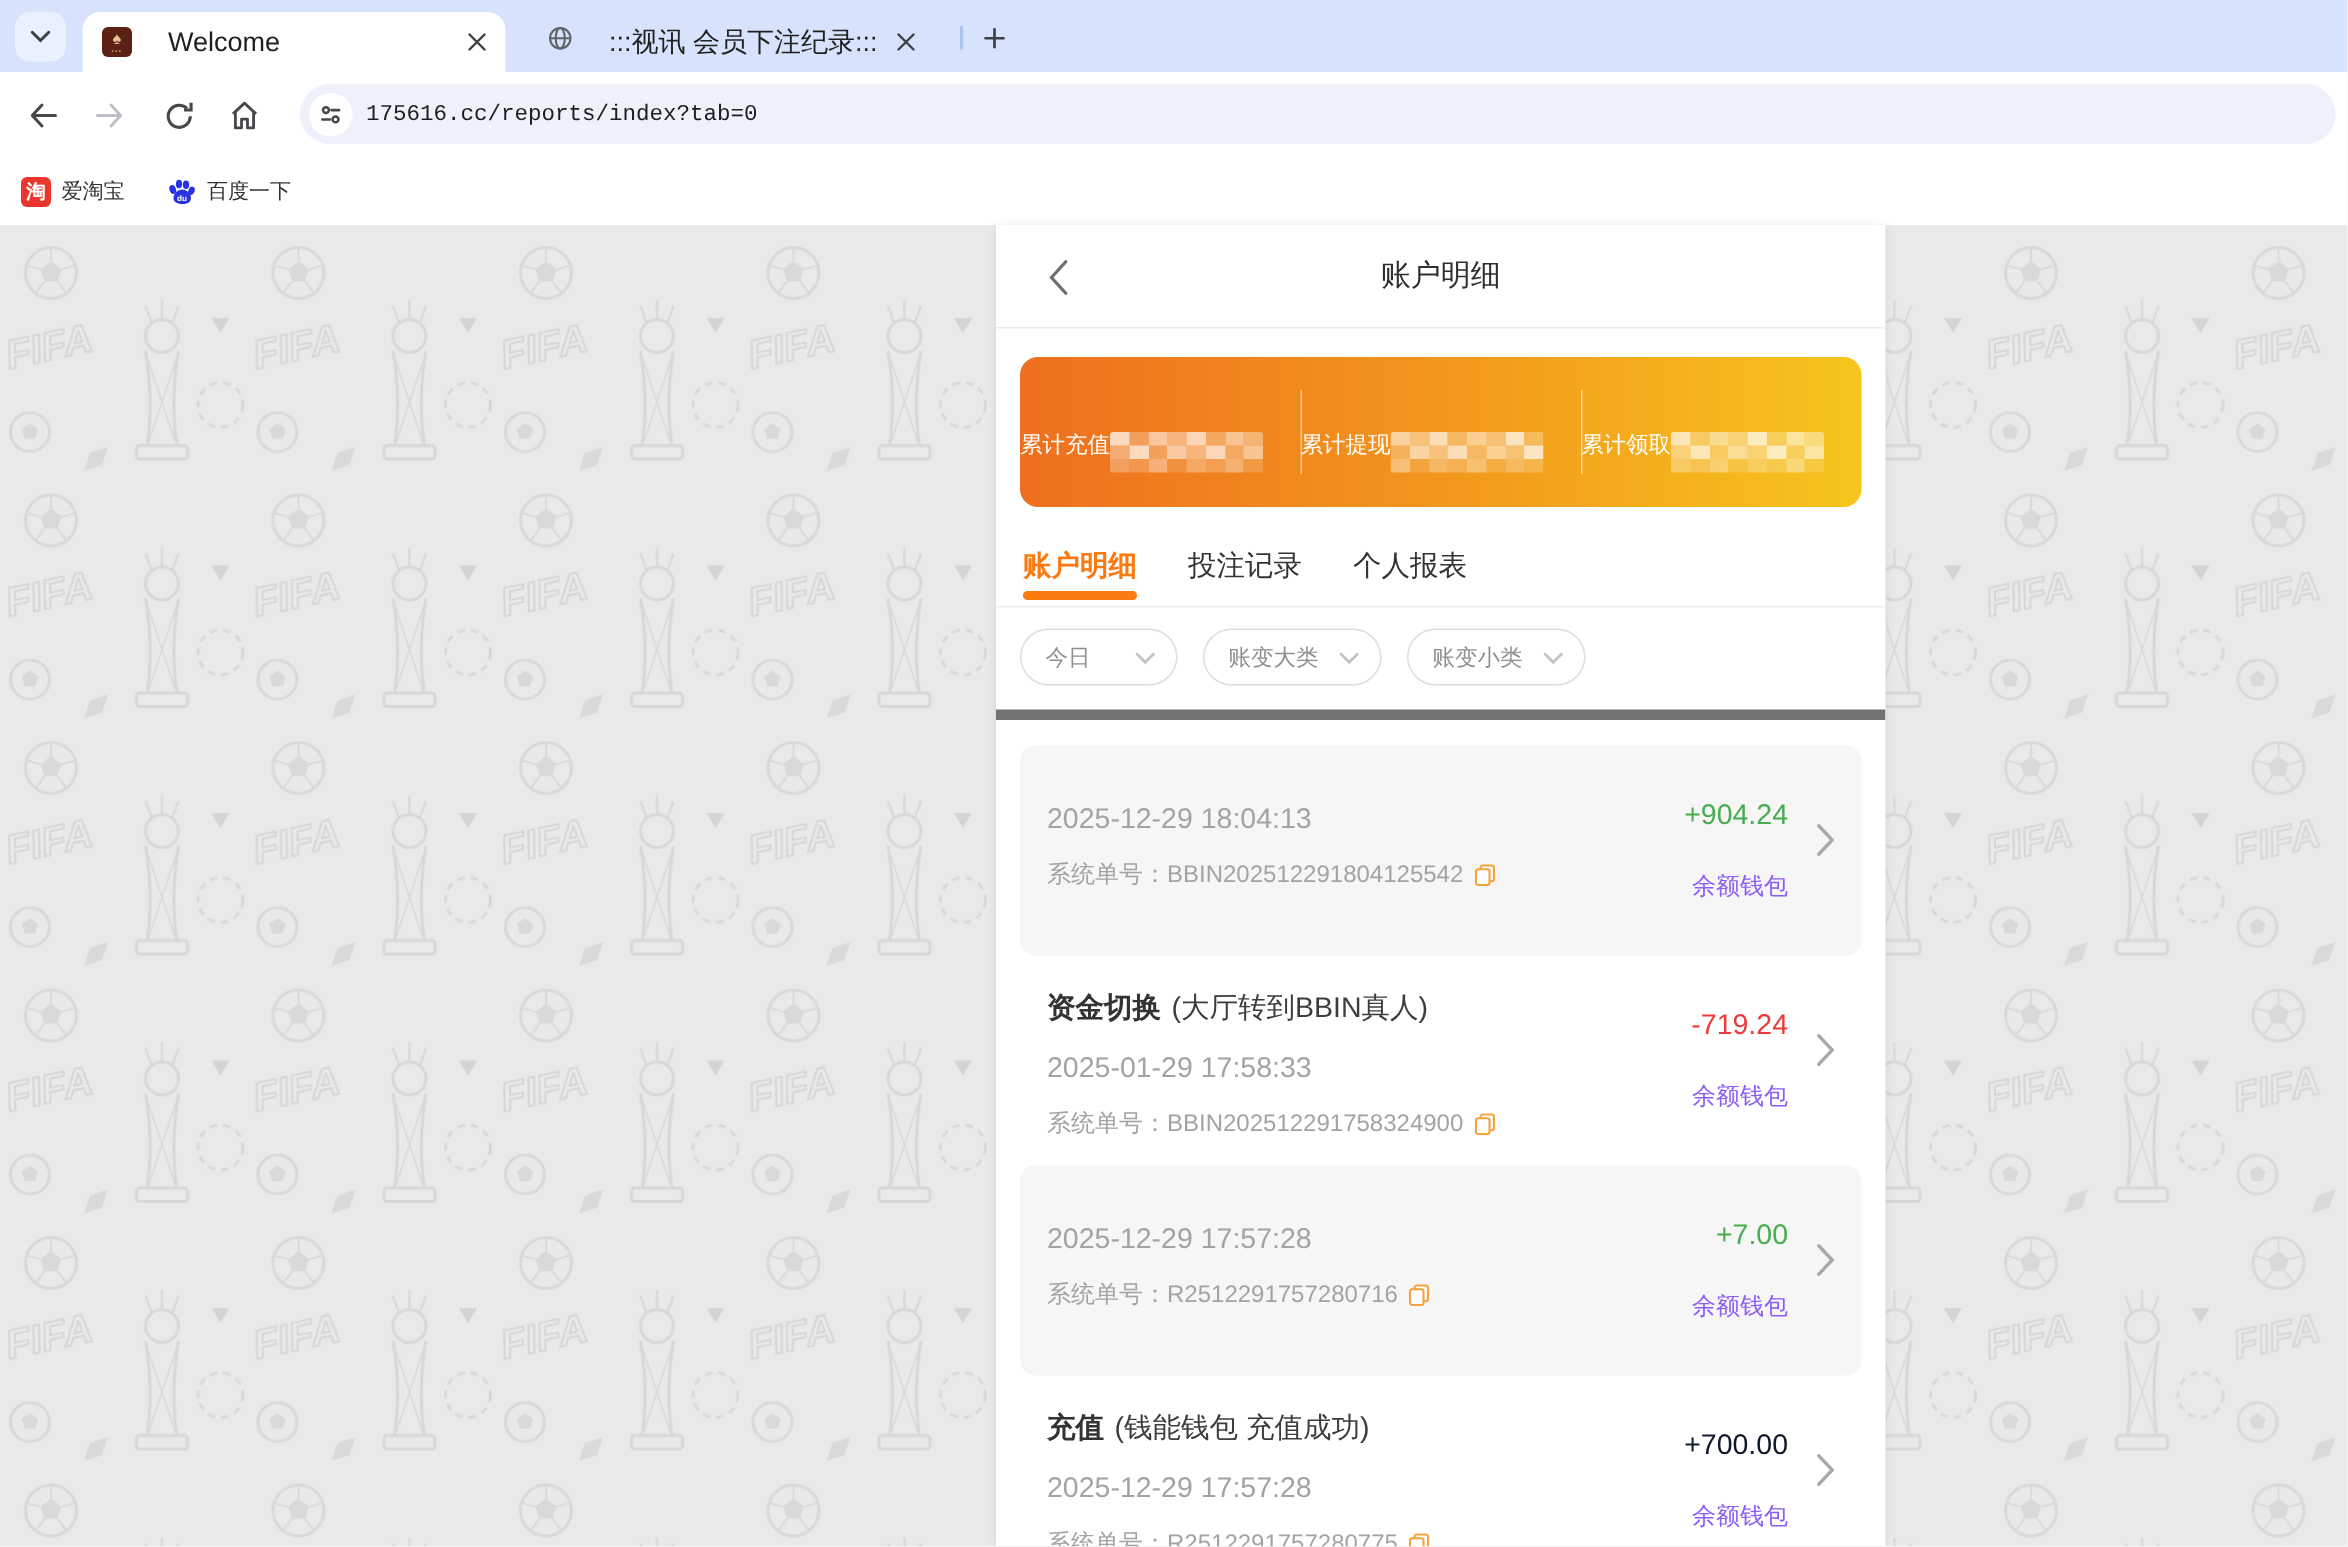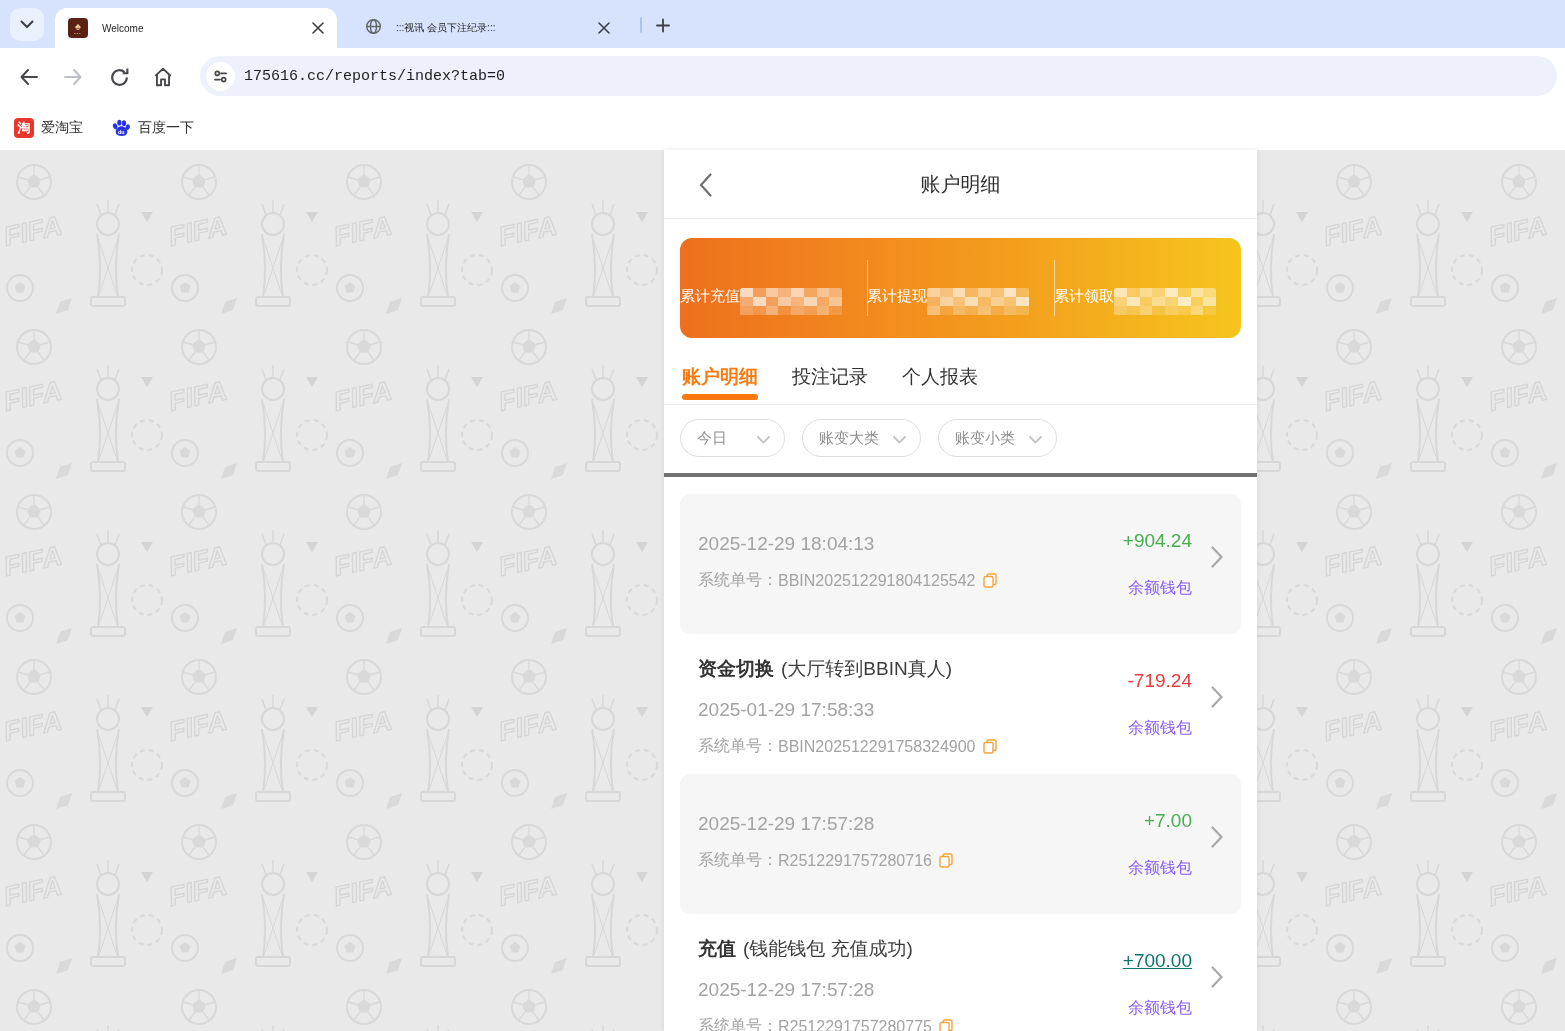--- a/index.html
+++ b/index.html
@@ -4,21 +4,21 @@
 <style>
   html,body{margin:0;padding:0;width:1565px;height:1031px;overflow:hidden;
     font-family:"Liberation Sans","DejaVu Sans",sans-serif;background:#fff;}
   
   .tabstrip{position:relative;height:48px;background:#d7e3fc;}
   .tab-search{position:absolute;left:10px;top:8px;width:34px;height:33px;border-radius:10px;
     background:#eaf1fe;display:flex;align-items:center;justify-content:center;border:none;cursor:pointer;}
   .tab{position:absolute;top:8px;height:40px;display:flex;align-items:center;box-sizing:border-box;}
   .tab.active{left:55px;width:282px;background:#fff;border-radius:12px 12px 0 0;padding:0 10px 0 13px;}
   .tab.inactive{left:347px;width:276px;padding:0 10px 0 18px;}
-  .tab-title{flex:1;font-size:10px;color:#1f1f1f;white-space:nowrap;overflow:hidden;margin-left:14px;}
+  .tab-title{flex:1;font-size:18px;color:#1f1f1f;white-space:nowrap;overflow:hidden;margin-left:24px;}
   .tab-close{width:18px;height:18px;display:flex;align-items:center;justify-content:center;border:none;
     background:transparent;cursor:pointer;padding:0;}
   .favicon{width:20px;height:20px;border-radius:4px;background:#5c2115;display:flex;flex-direction:column;
     align-items:center;justify-content:center;color:#e7c693;font-size:11px;line-height:11px;}
   .favicon small{font-size:4px;color:#d9a95e;letter-spacing:1px;line-height:4px;}
   .tab-divider{position:absolute;left:640px;top:17px;width:2px;height:16px;background:#aac4ef;border-radius:1px;}
   .newtab{position:absolute;left:650px;top:12px;width:26px;height:26px;border:none;background:transparent;
     display:flex;align-items:center;justify-content:center;cursor:pointer;}
   .toolbar{position:relative;height:57px;background:#fff;}
   .navbtn{position:absolute;top:16px;width:26px;height:26px;border:none;background:transparent;
@@ -48,21 +48,21 @@
   .sumcol + .sumcol:before{content:"";position:absolute;left:0;top:22px;width:1px;height:56px;
     background:rgba(255,255,255,.55);}
   .sumlabel{color:#fff;font-size:15px;}
   .mosaic{margin-top:10px;width:102px;height:28px;border-radius:2px;display:grid;
     grid-template-columns:repeat(8,1fr);grid-template-rows:repeat(3,1fr);overflow:hidden;}
   .pagetabs{display:flex;gap:34px;margin-top:26px;padding:0 18px;border-bottom:1px solid #ededed;}
   .ptab{font-size:19px;color:#333;padding-bottom:14px;cursor:pointer;position:relative;}
   .ptab.active{color:#fb7a10;font-weight:bold;}
   .ptab.active:after{content:"";position:absolute;left:50%;transform:translateX(-50%);bottom:4px;
     width:76px;height:6px;border-radius:3px;background:#fb7a10;}
-  .filters{display:flex;gap:17px;padding:14px 16px 16px;border-bottom:4px solid #737373;}
+  .filters{display:flex;gap:17px;padding:14px 16px 16px;border-bottom:7px solid #737373;}
   .pill{height:38px;box-sizing:border-box;border:1px solid #dedede;border-radius:19px;background:#fff;
     display:flex;align-items:center;justify-content:space-between;padding:0 14px 0 16px;
     font-size:15px;color:#8f8f8f;cursor:pointer;}
   .pill.w1{width:105px}.pill.w2{width:119px}.pill.w3{width:119px}
   .txlist{padding-top:17px;}
   .tx{position:relative;margin:0 16px;height:140px;border-radius:10px;box-sizing:border-box;
     padding:22px 0 0 18px;cursor:pointer;}
   .tx:nth-child(odd){background:#f6f6f6;}
   .tx-title{font-size:19px;color:#3d3d3d;}
   .tx-type{font-weight:bold;color:#333;}
@@ -429,21 +429,21 @@
           <button class="copybtn">
               <svg width="14" height="15" viewBox="0 0 14 15">
                 <g fill="#fff" stroke="#f7a23b" stroke-width="1.4">
                   <rect x="4" y="1" width="9" height="10.5" rx="1.5"></rect>
                   <rect x="1" y="3.5" width="9" height="10.5" rx="1.5"></rect>
                 </g>
               </svg>
             </button>
         </div>
         <div class="tx-right">
-          <div class="tx-amt" style="color: #0f766e; text-decoration: underline;">+700.00</div>
+          <div class="tx-amt" style="color: #0f172a;">+700.00</div>
           <div class="tx-wallet">余额钱包</div>
         </div>
         <span class="tx-chev"><svg width="12" height="22" viewBox="0 0 12 22">
               <path d="M1.5 1.5 L10.5 11 L1.5 20.5" fill="none" stroke="#a8a8a8" stroke-width="2.2" stroke-linecap="round"></path>
             </svg></span>
       </div>
     </div>
 
   </div>
 </div>

